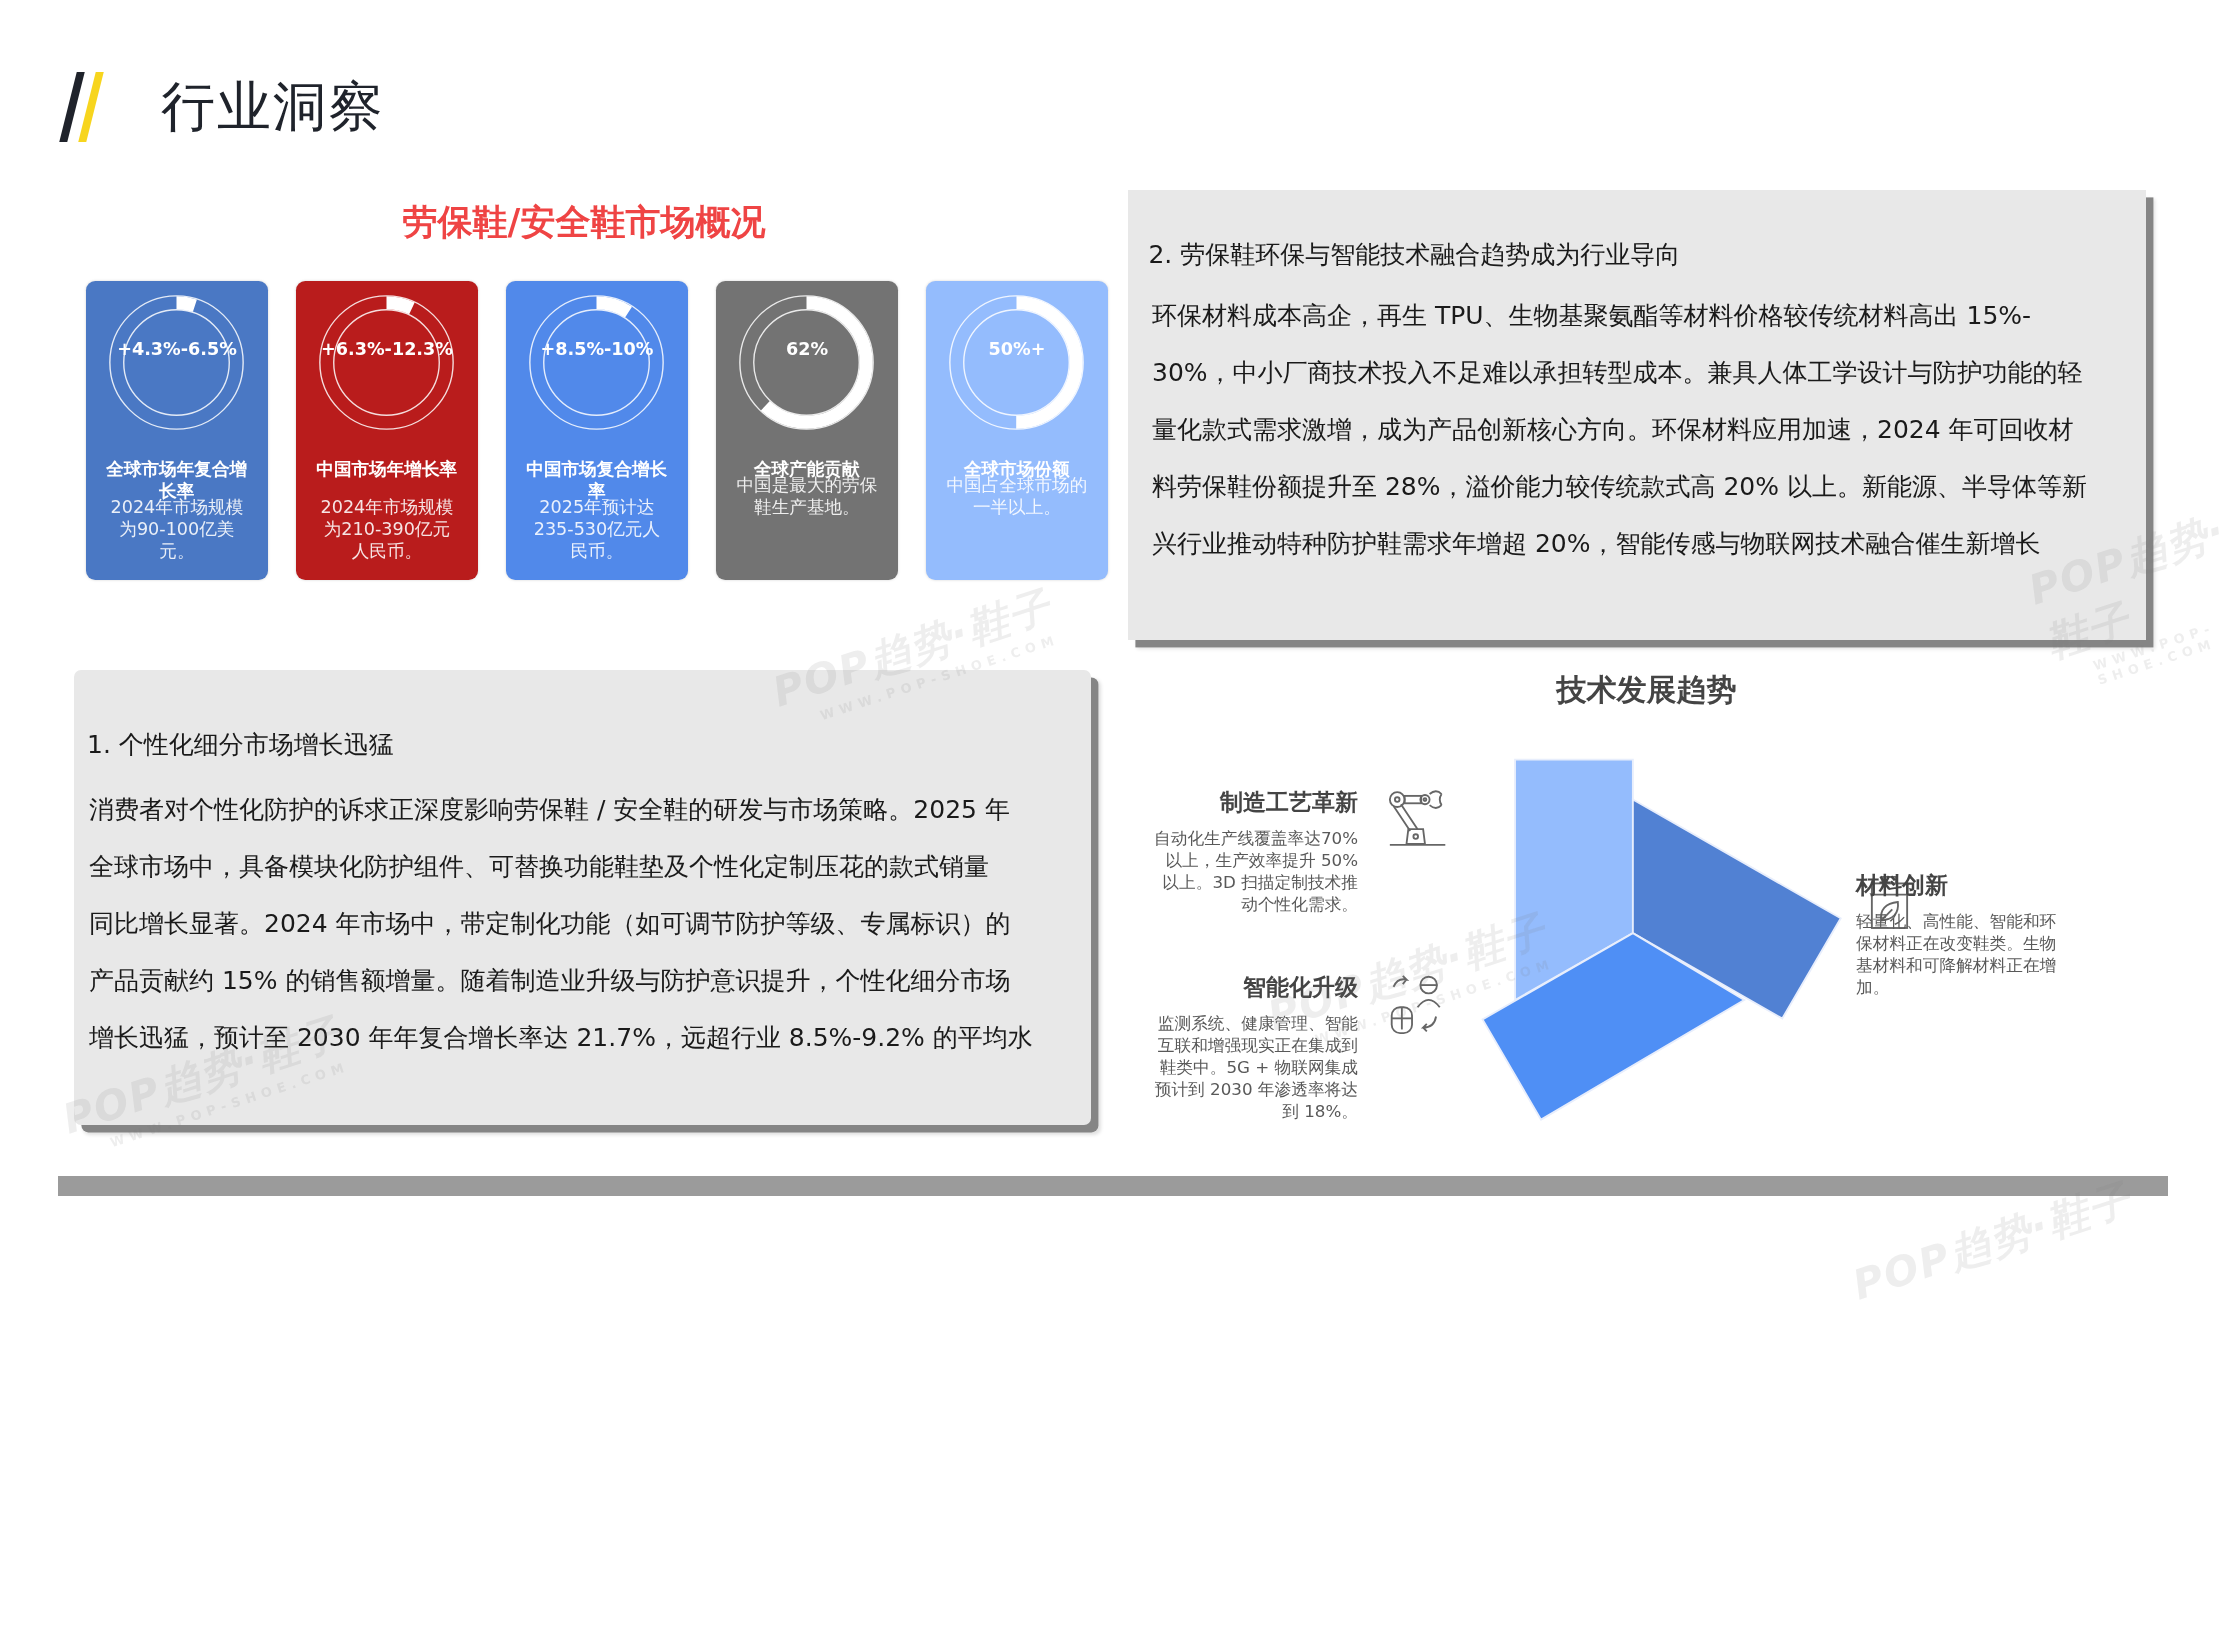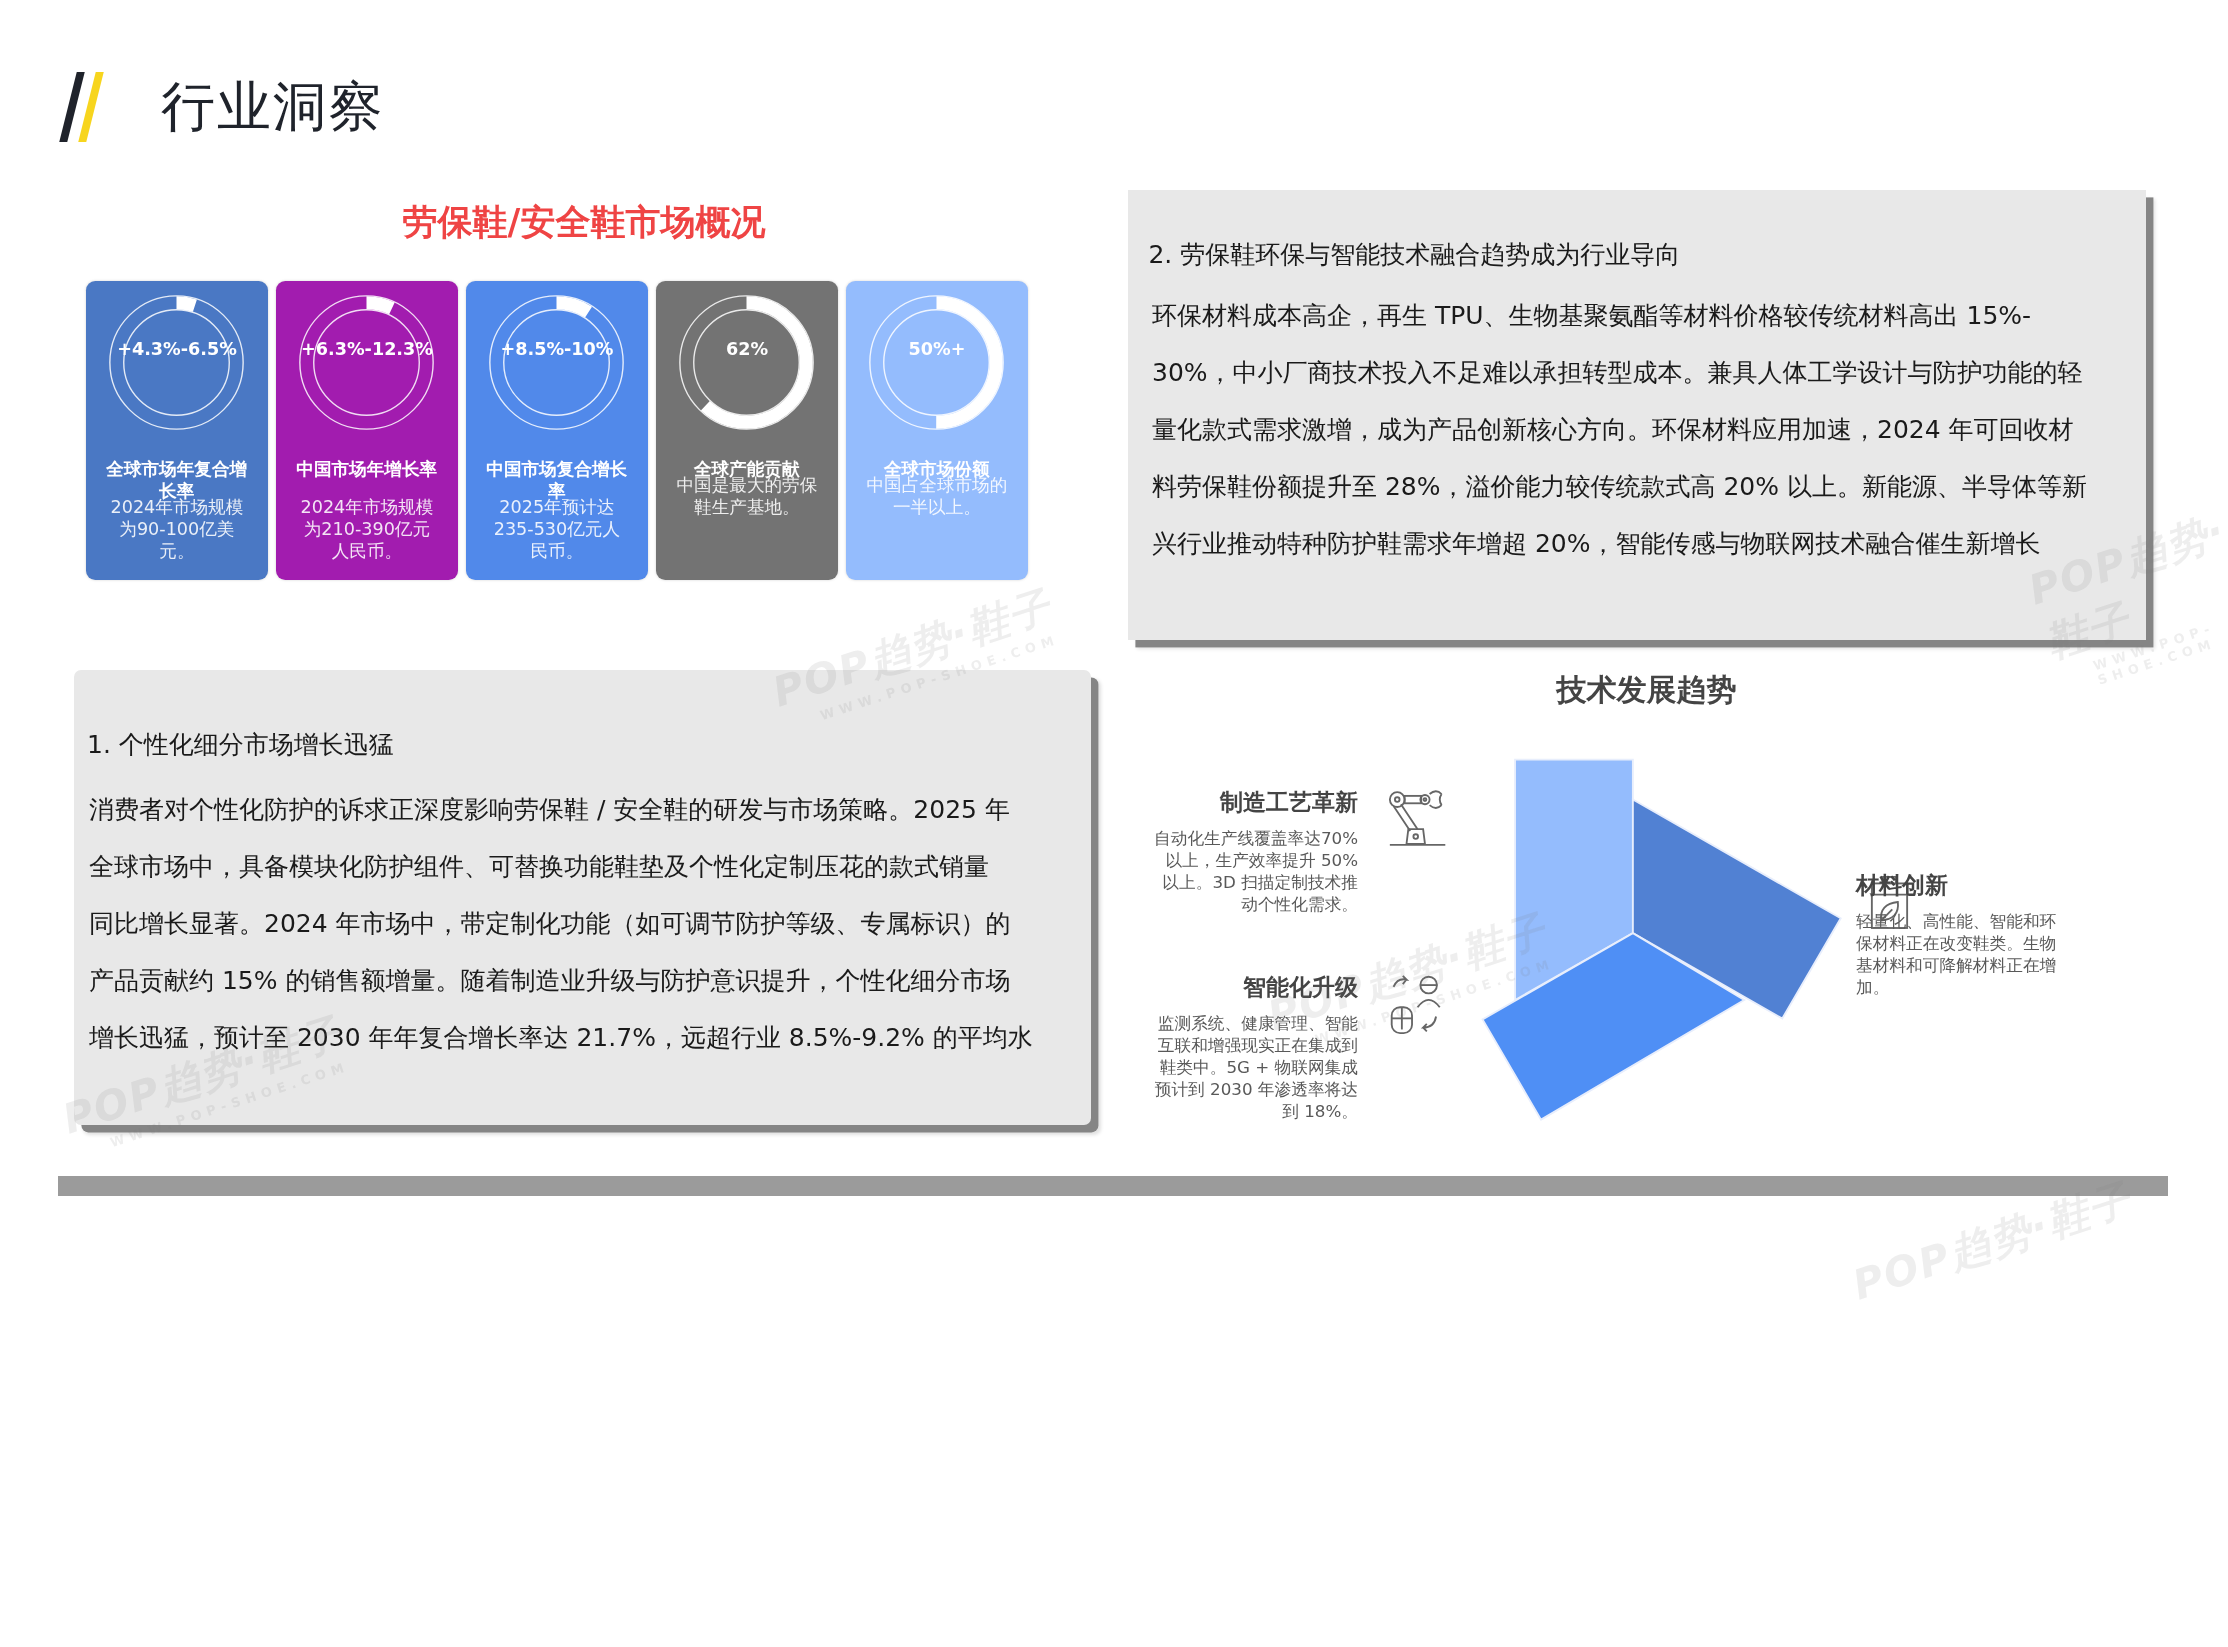--- a/index.html
+++ b/index.html
@@ -9,21 +9,21 @@
   
   .page-header { position: absolute; left: 61px; top: 70px; height: 74px; display: flex; align-items: center; gap: 42px; }
   .slash-mark { position: relative; width: 43px; height: 70px; margin-right: 15px; }
   .slash-mark .s1, .slash-mark .s2 { position: absolute; top: 0; width: 8.3px; height: 70px; transform: skewX(-14deg); }
   .slash-mark .s1 { left: 7.4px; background: #1f232b; }
   .slash-mark .s2 { left: 26px; background: #f7d51e; }
   .page-title { font-size: 54px; font-weight: 500; letter-spacing: 1.9px; color: #1f232b; line-height: 1; }
 
   
   .overview-title { position: absolute; left: 352px; top: 199px; width: 464px; text-align: center; font-size: 35px; font-weight: 600; color: #ef4444; }
-  .cards { position: absolute; left: 86px; top: 281px; display: flex; gap: 8px; }
+  .cards { position: absolute; left: 86px; top: 281px; display: flex; gap: 28px; }
   .card { width: 182px; height: 299px; border-radius: 9.3px; position: relative; box-shadow: 0 0 2.8px rgba(0,0,0,0.18); color: #fff; text-align: center; }
   .card .ring { position: absolute; left: 22px; top: 13px; width: 137px; height: 137px; }
   .card .ring-value { position: absolute; left: 0; top: 59px; width: 182px; font-size: 17.6px; font-weight: 700; color: #fff; line-height: 18.6px; }
   .card .card-label { position: absolute; left: 16.7px; top: 161px; width: 148px; font-size: 17.6px; font-weight: 700; line-height: 22px; color: #fff; margin-top: 16px; }
   .card .card-desc { position: absolute; left: 20.4px; width: 141px; font-size: 17.6px; line-height: 22px; color: rgba(255,255,255,0.88); }
 
   
   .text-box { position: absolute; background: #e8e8e8; box-shadow: 7.4px 7.4px 0 #858585, 9.3px 9.3px 3.7px rgba(0,0,0,0.12); }
   .box-right { left: 1128px; top: 190px; width: 1018px; height: 450px; }
   .box-left { left: 74px; top: 670px; width: 1017px; height: 455px; border-radius: 7px; }
@@ -64,21 +64,21 @@
   <div class="card" style="background: rgb(74, 120, 196);">
     <svg class="ring" viewBox="0 0 148 148">
         <circle cx="74" cy="74" r="72" fill="none" stroke="rgba(255,255,255,0.85)" stroke-width="1.5"></circle>
         <circle cx="74" cy="74" r="57" fill="none" stroke="rgba(255,255,255,0.85)" stroke-width="1.5"></circle>
         <circle cx="74" cy="74" r="64.5" fill="none" stroke="#ffffff" stroke-width="14" stroke-dasharray="20.263272615654163 405.2654523130833" transform="rotate(-90 74 74)"></circle>
       </svg>
     <div class="ring-value">+4.3%-6.5%</div>
     <div class="card-label">全球市场年复合增长率</div>
     <div class="card-desc" style="top:215px">2024年市场规模为90-100亿美元。</div>
   </div>
-  <div class="card" style="background: #a21caf;">
+  <div class="card" style="background: #b91c1c;">
     <svg class="ring" viewBox="0 0 148 148">
         <circle cx="74" cy="74" r="72" fill="none" stroke="rgba(255,255,255,0.85)" stroke-width="1.5"></circle>
         <circle cx="74" cy="74" r="57" fill="none" stroke="rgba(255,255,255,0.85)" stroke-width="1.5"></circle>
         <circle cx="74" cy="74" r="64.5" fill="none" stroke="#ffffff" stroke-width="14" stroke-dasharray="28.368581661915833 405.2654523130833" transform="rotate(-90 74 74)"></circle>
       </svg>
     <div class="ring-value">+6.3%-12.3%</div>
     <div class="card-label">中国市场年增长率</div>
     <div class="card-desc" style="top:215px">2024年市场规模为210-390亿元人民币。</div>
   </div>
   <div class="card" style="background: rgb(81, 137, 234);">

